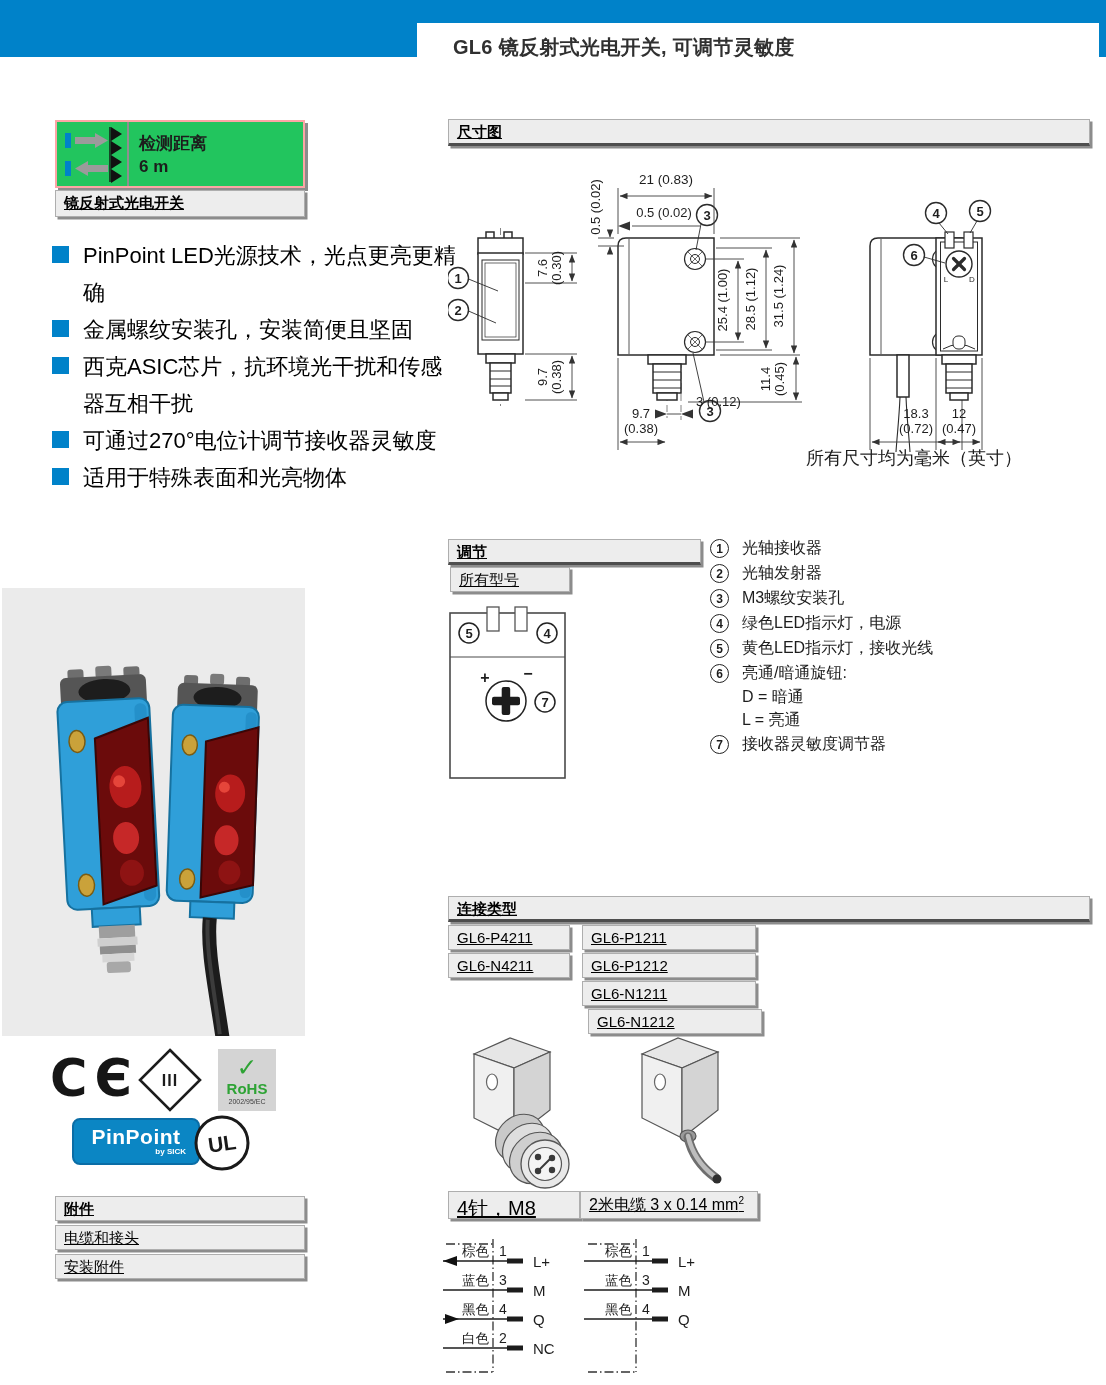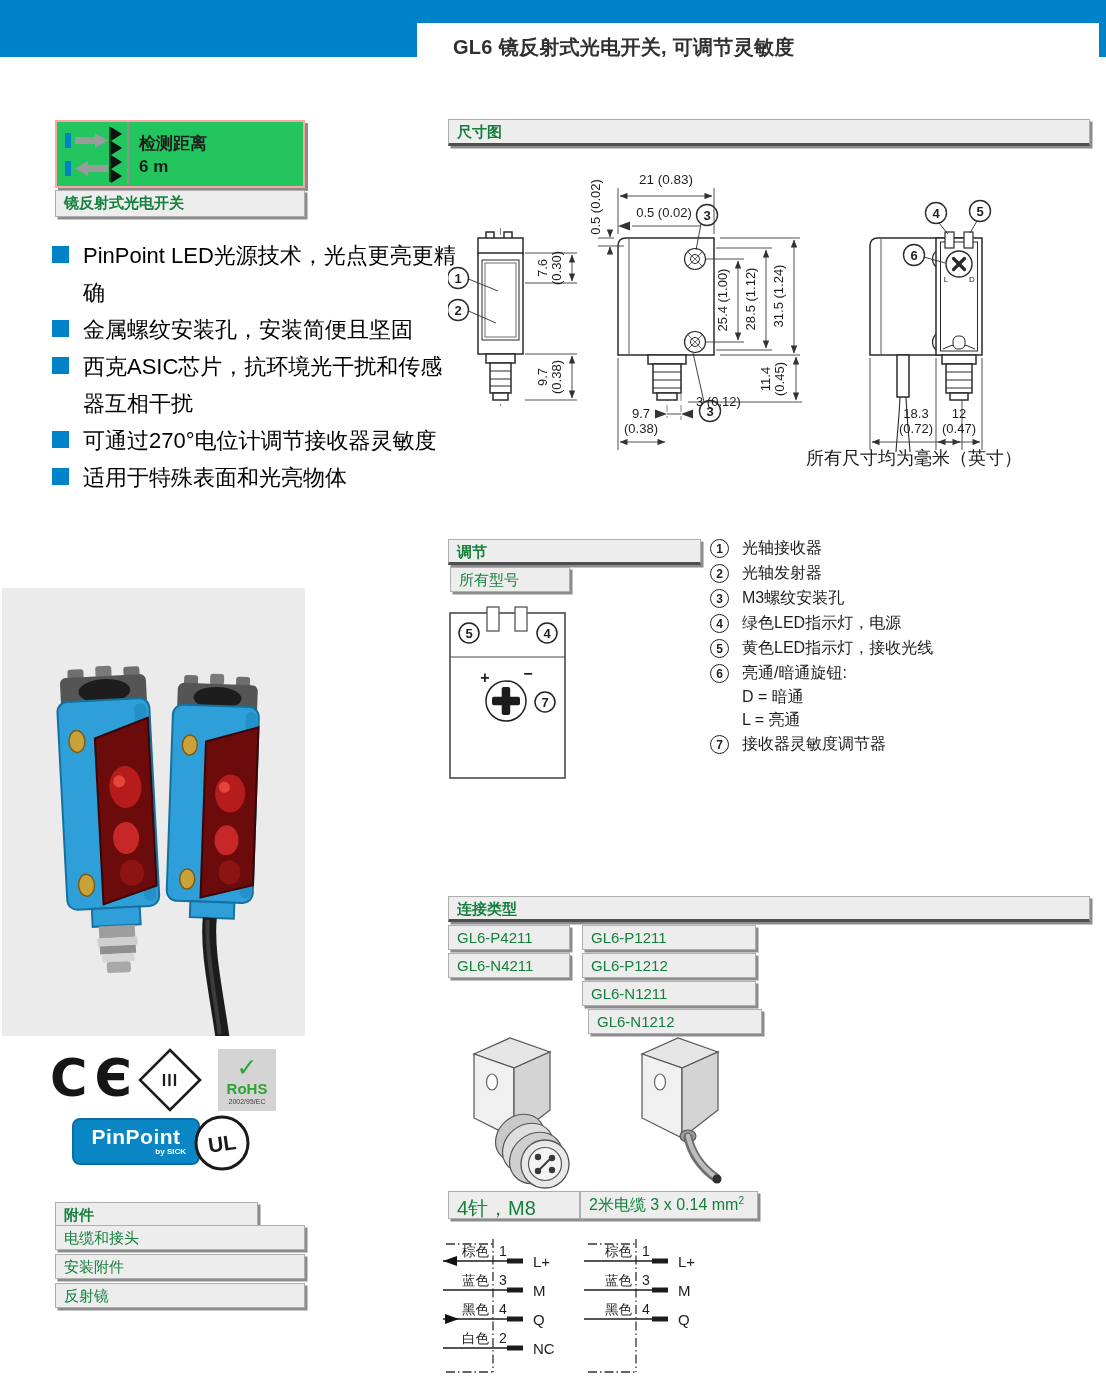--- a/index.html
+++ b/index.html
@@ -8,22 +8,22 @@
   .abs{position:absolute;}
 
   
   .band-left{position:absolute;left:0;top:0;width:417px;height:57px;background:#0082c9;}
   .band-top{position:absolute;left:417px;top:0;width:689px;height:23px;background:#0082c9;}
   .band-right{position:absolute;left:1099px;top:0;width:7px;height:57px;background:#0082c9;}
   .title{position:absolute;left:453px;top:34px;font-size:20px;font-weight:bold;color:#303030;margin:0;letter-spacing:.3px;}
 
   
   .gbar{position:absolute;box-sizing:border-box;background:#ededed;border:1px solid #aeaeae;
-        box-shadow:2.5px 2.5px 0 #8c8c8c;font-size:15px;padding:3px 8px;color:#15803d;
-        white-space:nowrap;overflow:hidden;}
+        box-shadow:2.5px 2.5px 0 #8c8c8c;font-size:15px;padding:3px 8px;color:#000000;
+        white-space:nowrap;overflow:hidden;text-decoration:underline;}
   .gbar.hd{font-weight:bold;border-bottom:3px solid #4e4e4e;}
 
   
   .sumbox{position:absolute;left:55px;top:120px;width:250px;height:68px;background:#22c55e;
           border:2px solid #fca5a5;box-shadow:3px 3px 0 #8c8c8c;display:flex;box-sizing:border-box;}
   .sum-icon{width:70px;border-right:2px solid #8f8f8f;display:flex;align-items:center;justify-content:center;}
   .sum-text{padding:10px 0 0 10px;font-size:17px;font-weight:bold;line-height:23px;color:#1c1c1c;}
   .typebar{left:55px;top:190px;width:250px;height:27px;font-weight:bold;}
 
   
@@ -159,24 +159,23 @@
   </div>
   <div class="pinpoint">
     <div class="pt">PinPoint</div>
     <div class="pb">by SICK</div>
   </div>
   <svg class="abs" style="left:192px;top:1112px;" width="60" height="62" viewBox="0 0 60 62">
     <circle cx="30" cy="31" r="26" fill="#fff" stroke="#1a1a1a" stroke-width="3"></circle>
     <text x="30" y="39" text-anchor="middle" font-size="21" font-weight="bold" fill="#1a1a1a" transform="rotate(-8 30 31)">UL</text>
   </svg>
 
-  <div class="gbar" style="left:55px;top:1196px;width:203px;height:25px;font-weight:bold;margin-top:6px;">附件</div>
+  <div class="gbar" style="left:55px;top:1196px;width:250px;height:25px;font-weight:bold;">附件</div>
   <div class="gbar" style="left:55px;top:1225px;width:250px;height:25px;">电缆和接头</div>
   <div class="gbar" style="left:55px;top:1254px;width:250px;height:25px;">安装附件</div>
-  <div class="gbar" style="left:55px;top:1283px;width:250px;height:25px;">反射镜</div>
 
   <div class="gbar hd" style="left:448px;top:119px;width:642px;height:27px;">尺寸图</div>
 
   <svg class="abs" style="left:448px;top:152px;" width="642" height="322" viewBox="0 0 642 322">
     <defs>
       <marker id="ar" viewBox="0 0 10 8" markerWidth="9" markerHeight="7" refX="9.5" refY="4" orient="auto-start-reverse">
         <path d="M0,0L10,4L0,8Z" fill="#333"></path>
       </marker>
     </defs>
     <g fill="none" stroke="#2b2b2b" stroke-width="1.5">

